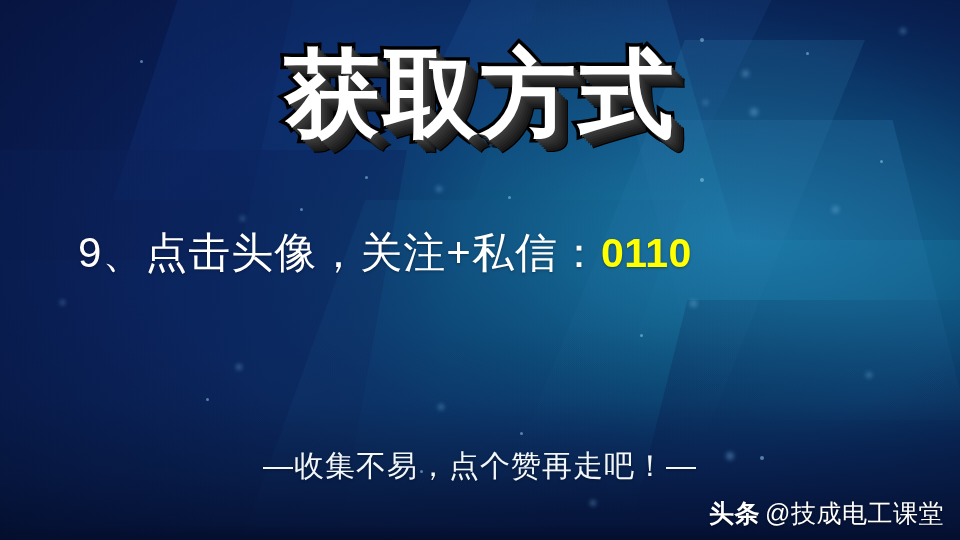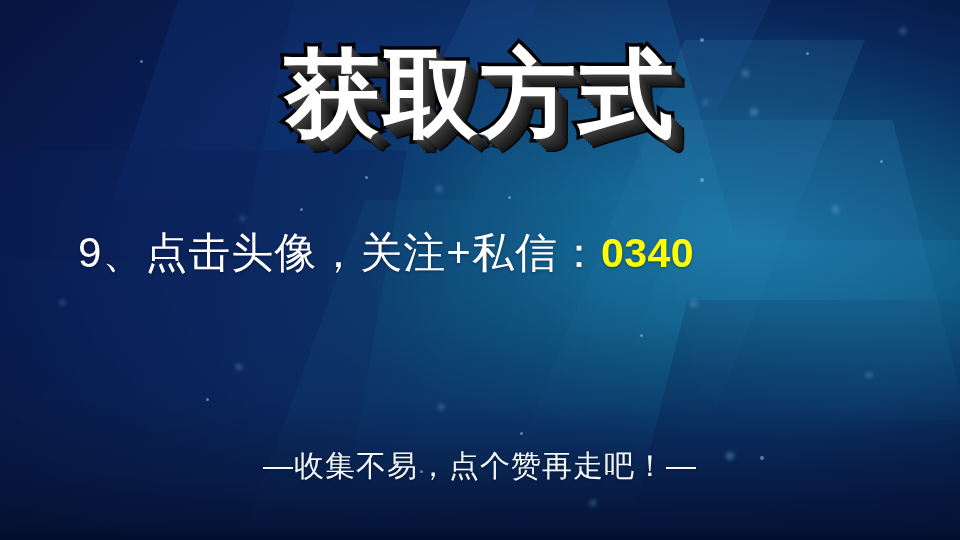--- a/index.html
+++ b/index.html
@@ -220,21 +220,24 @@
   <div class="dot soft" style="left:590px;top:500px;width:6px;height:6px;"></div>
   <div class="dot" style="left:140px;top:60px;width:3px;height:3px;"></div>
   <div class="dot soft" style="left:60px;top:300px;width:5px;height:5px;"></div>
 
   <div class="title-wrap">
     <span class="title">获取方式</span>
   </div>
 
   <div class="body-block">
     <div class="body-line">
-      <span>9、点击头像，关注+私信：</span><span class="highlight">0340</span>
+      <span>9、点击头像，关注+私信：</span><span class="highlight">0110</span>
     </div>
   </div>
 
   <div class="footer-note">—收集不易，点个赞再走吧！—</div>
 
+  <div class="watermark">
+    <span class="wm-brand">头条</span><span class="wm-handle">@技成电工课堂</span>
+  </div>
 
   <div class="bg-bottom-band"></div>
 </div>
 
 </body></html>

